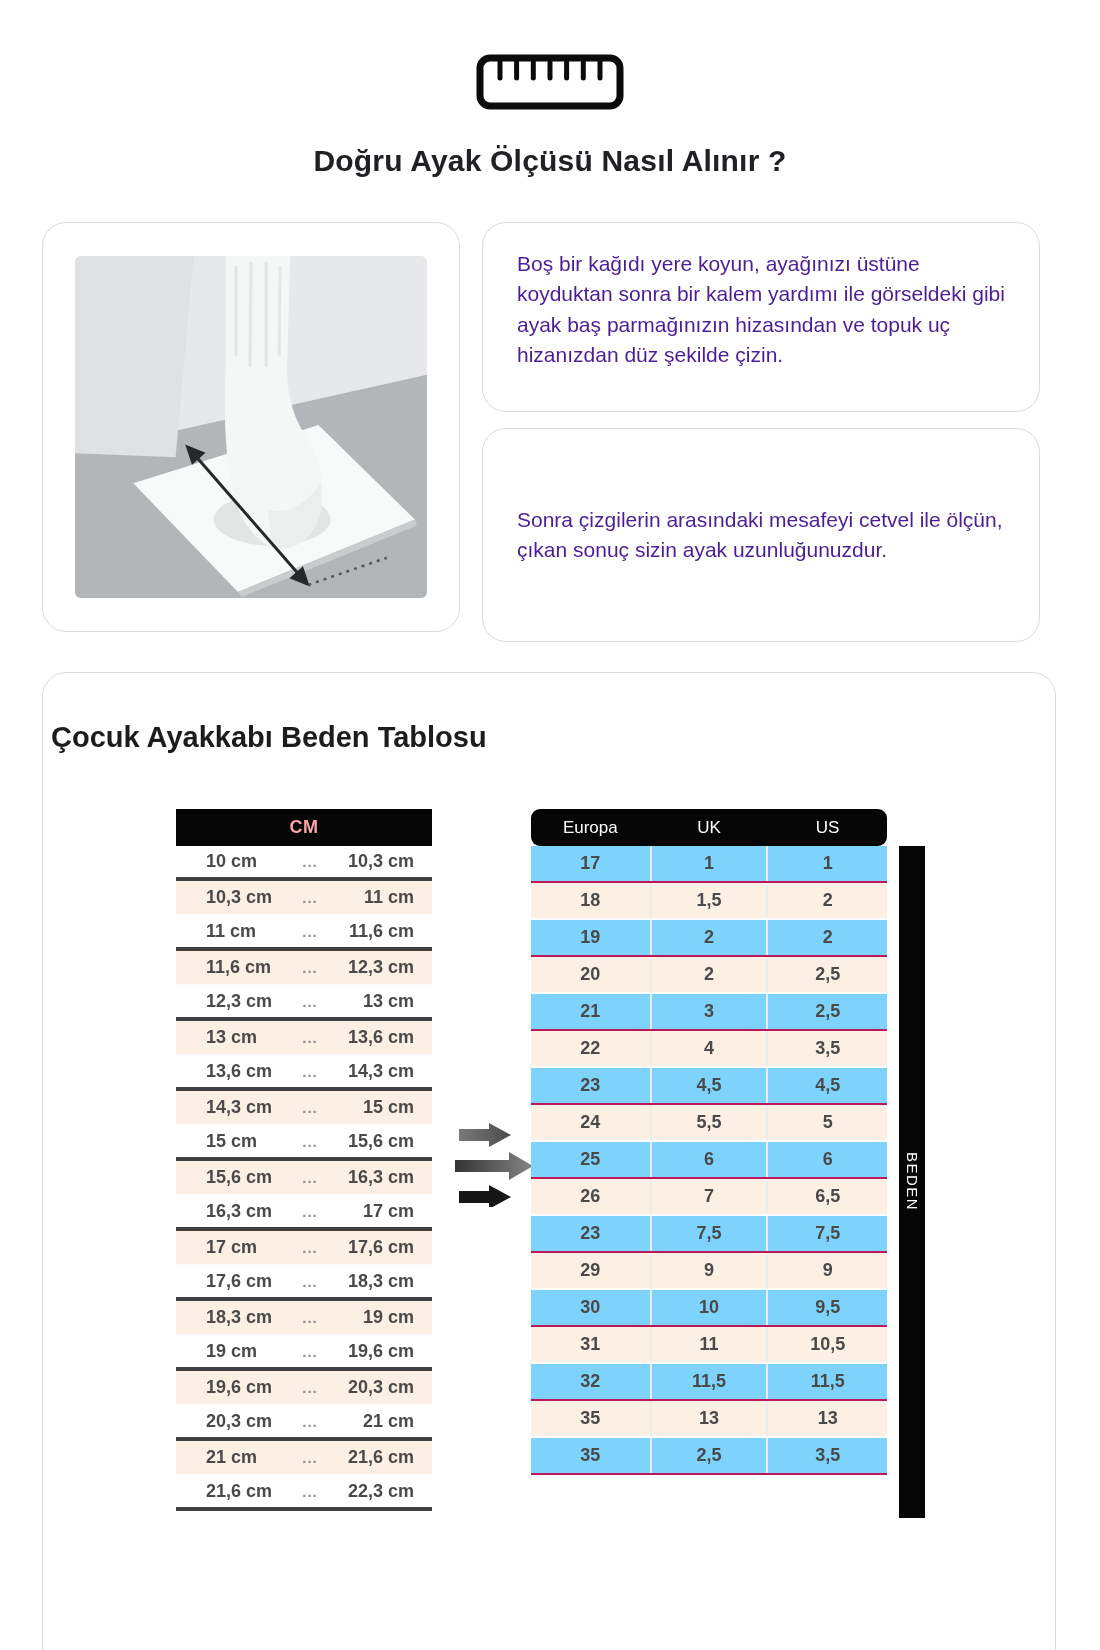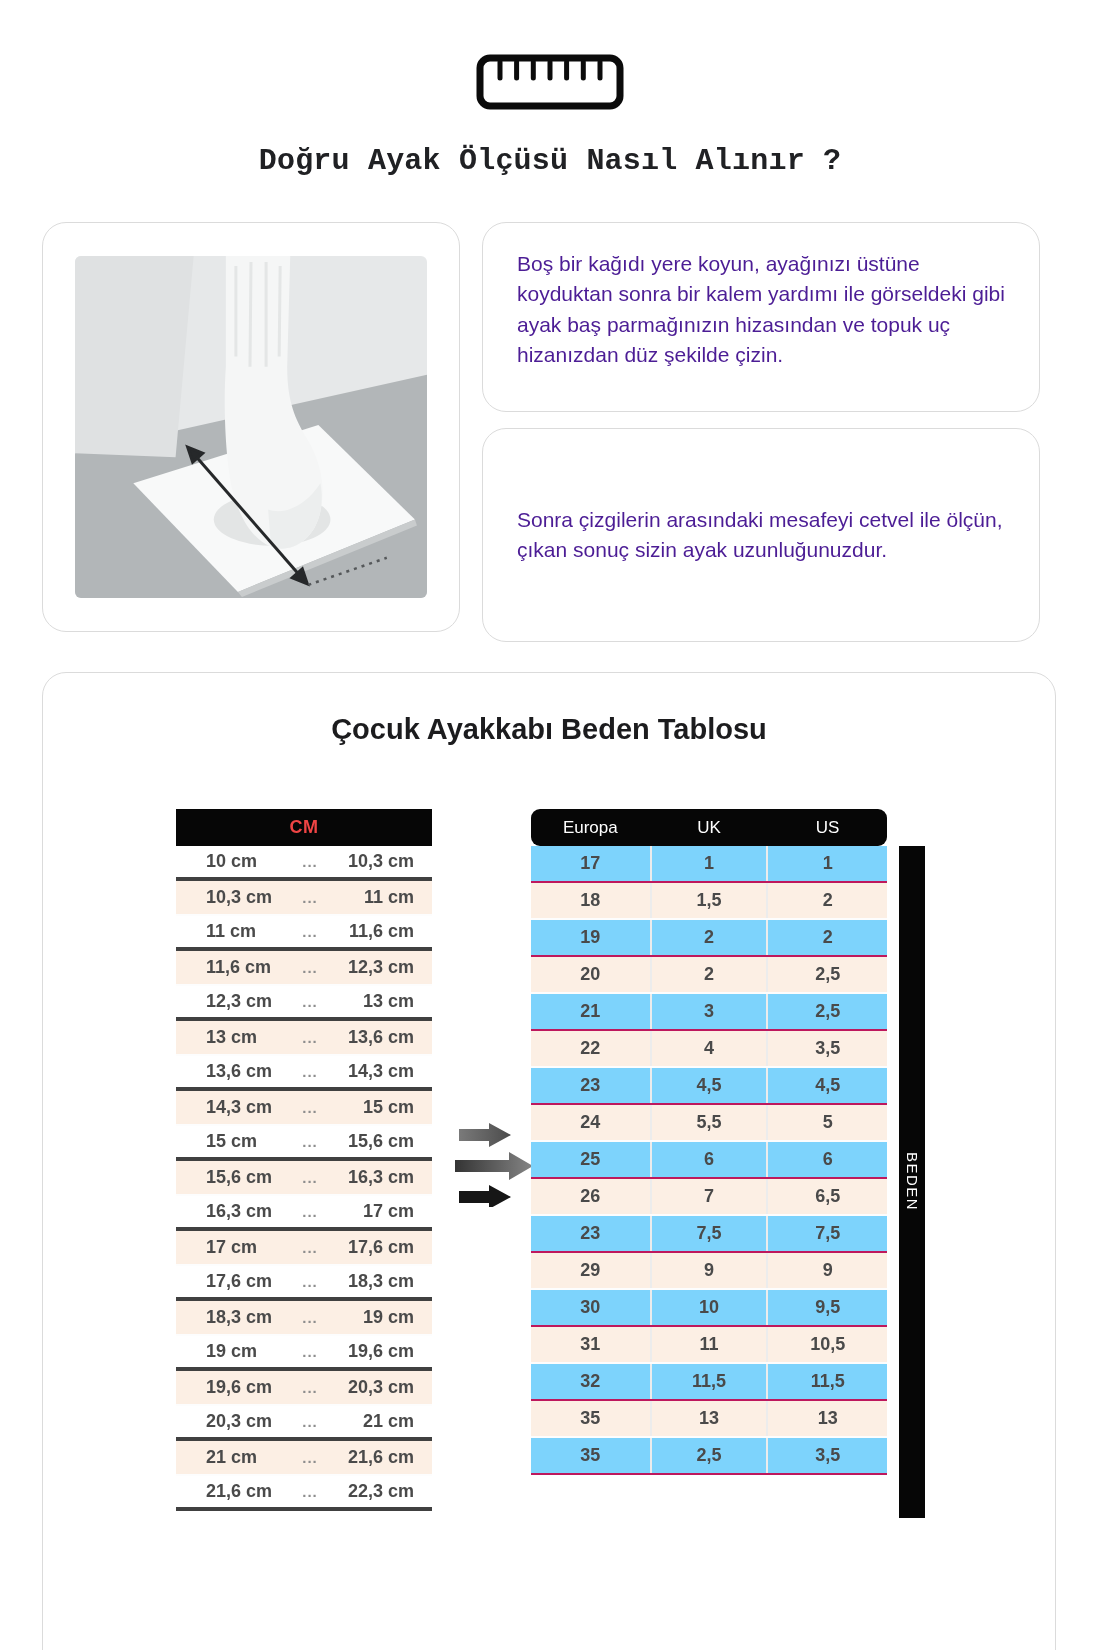--- a/index.html
+++ b/index.html
@@ -4,38 +4,38 @@
 <style>
   html,body{margin:0;padding:0;}
   body{
     width:1100px;height:1650px;background:#ffffff;position:relative;overflow:hidden;
     font-family:"Liberation Sans", sans-serif;
   }
   
   .ruler-wrap{position:absolute;top:50px;left:0;width:100%;display:flex;justify-content:center;}
   .ruler-svg{width:150px;height:64px;}
   .main-title{position:absolute;top:144px;left:0;width:100%;text-align:center;
-    font-size:30px;font-weight:700;color:#202124;margin:0;letter-spacing:.2px;font-family:Liberation Mono, monospace;}
+    font-size:30px;font-weight:700;color:#202124;margin:0;letter-spacing:.2px;}
   
   .row1{position:absolute;left:42px;top:222px;width:1016px;height:420px;}
   .image-card{position:absolute;left:0;top:0;width:418px;height:410px;border:1px solid #dbdbdb;
     border-radius:24px;background:#fff;display:flex;align-items:center;justify-content:center;box-sizing:border-box;}
   .foot-img{width:352px;height:342px;border-radius:6px;display:block;}
   .text-card{position:absolute;left:440px;width:558px;border:1px solid #dbdbdb;border-radius:24px;
     box-sizing:border-box;padding:26px 34px;background:#fff;}
   .card-a{top:0;height:190px;}
   .card-b{top:206px;height:214px;display:flex;align-items:center;}
   .text-card p{margin:0;font-size:21px;line-height:1.45;color:#4c1d95;}
   
   .size-card{position:absolute;left:42px;top:672px;width:1014px;height:1020px;border:1px solid #dbdbdb;
     border-radius:24px;background:#fff;box-sizing:border-box;}
-  .section-title{position:absolute;top:40px;left:0;width:100%;text-align:center;margin:0;
+  .section-title{position:absolute;top:40px;left:0;width:100%;text-align:left;margin:8px;
     font-size:29px;font-weight:700;color:#1c1c1e;}
   .cm-table{position:absolute;left:133px;top:136px;width:256px;}
-  .cm-head{background:#060606;color:#ef4444;height:37px;display:flex;align-items:center;justify-content:center;
+  .cm-head{background:#060606;color:#fca5a5;height:37px;display:flex;align-items:center;justify-content:center;
     font-size:18px;font-weight:700;letter-spacing:.5px;}
   .cm-row{display:grid;grid-template-columns:1fr 36px 1fr;align-items:center;height:35px;
     padding:0 18px 0 30px;box-sizing:border-box;font-size:18px;font-weight:700;color:#4a4a4a;
     background:#fff;border-bottom:4px solid #404040;}
   .cm-row:nth-child(even){background:#fcefe4;border-bottom:2px solid #fdfdfd;}
   .cm-row .v-to{text-align:right;}
   .cm-row .sep{text-align:center;color:#8d8d8d;font-size:15px;letter-spacing:1px;}
   .eu-table{position:absolute;left:488px;top:136px;width:356px;}
   .eu-head{display:grid;grid-template-columns:1fr 1fr 1fr;background:#060606;color:#fff;height:37px;
     align-items:center;text-align:center;font-size:17px;font-weight:500;border-radius:9px;}

